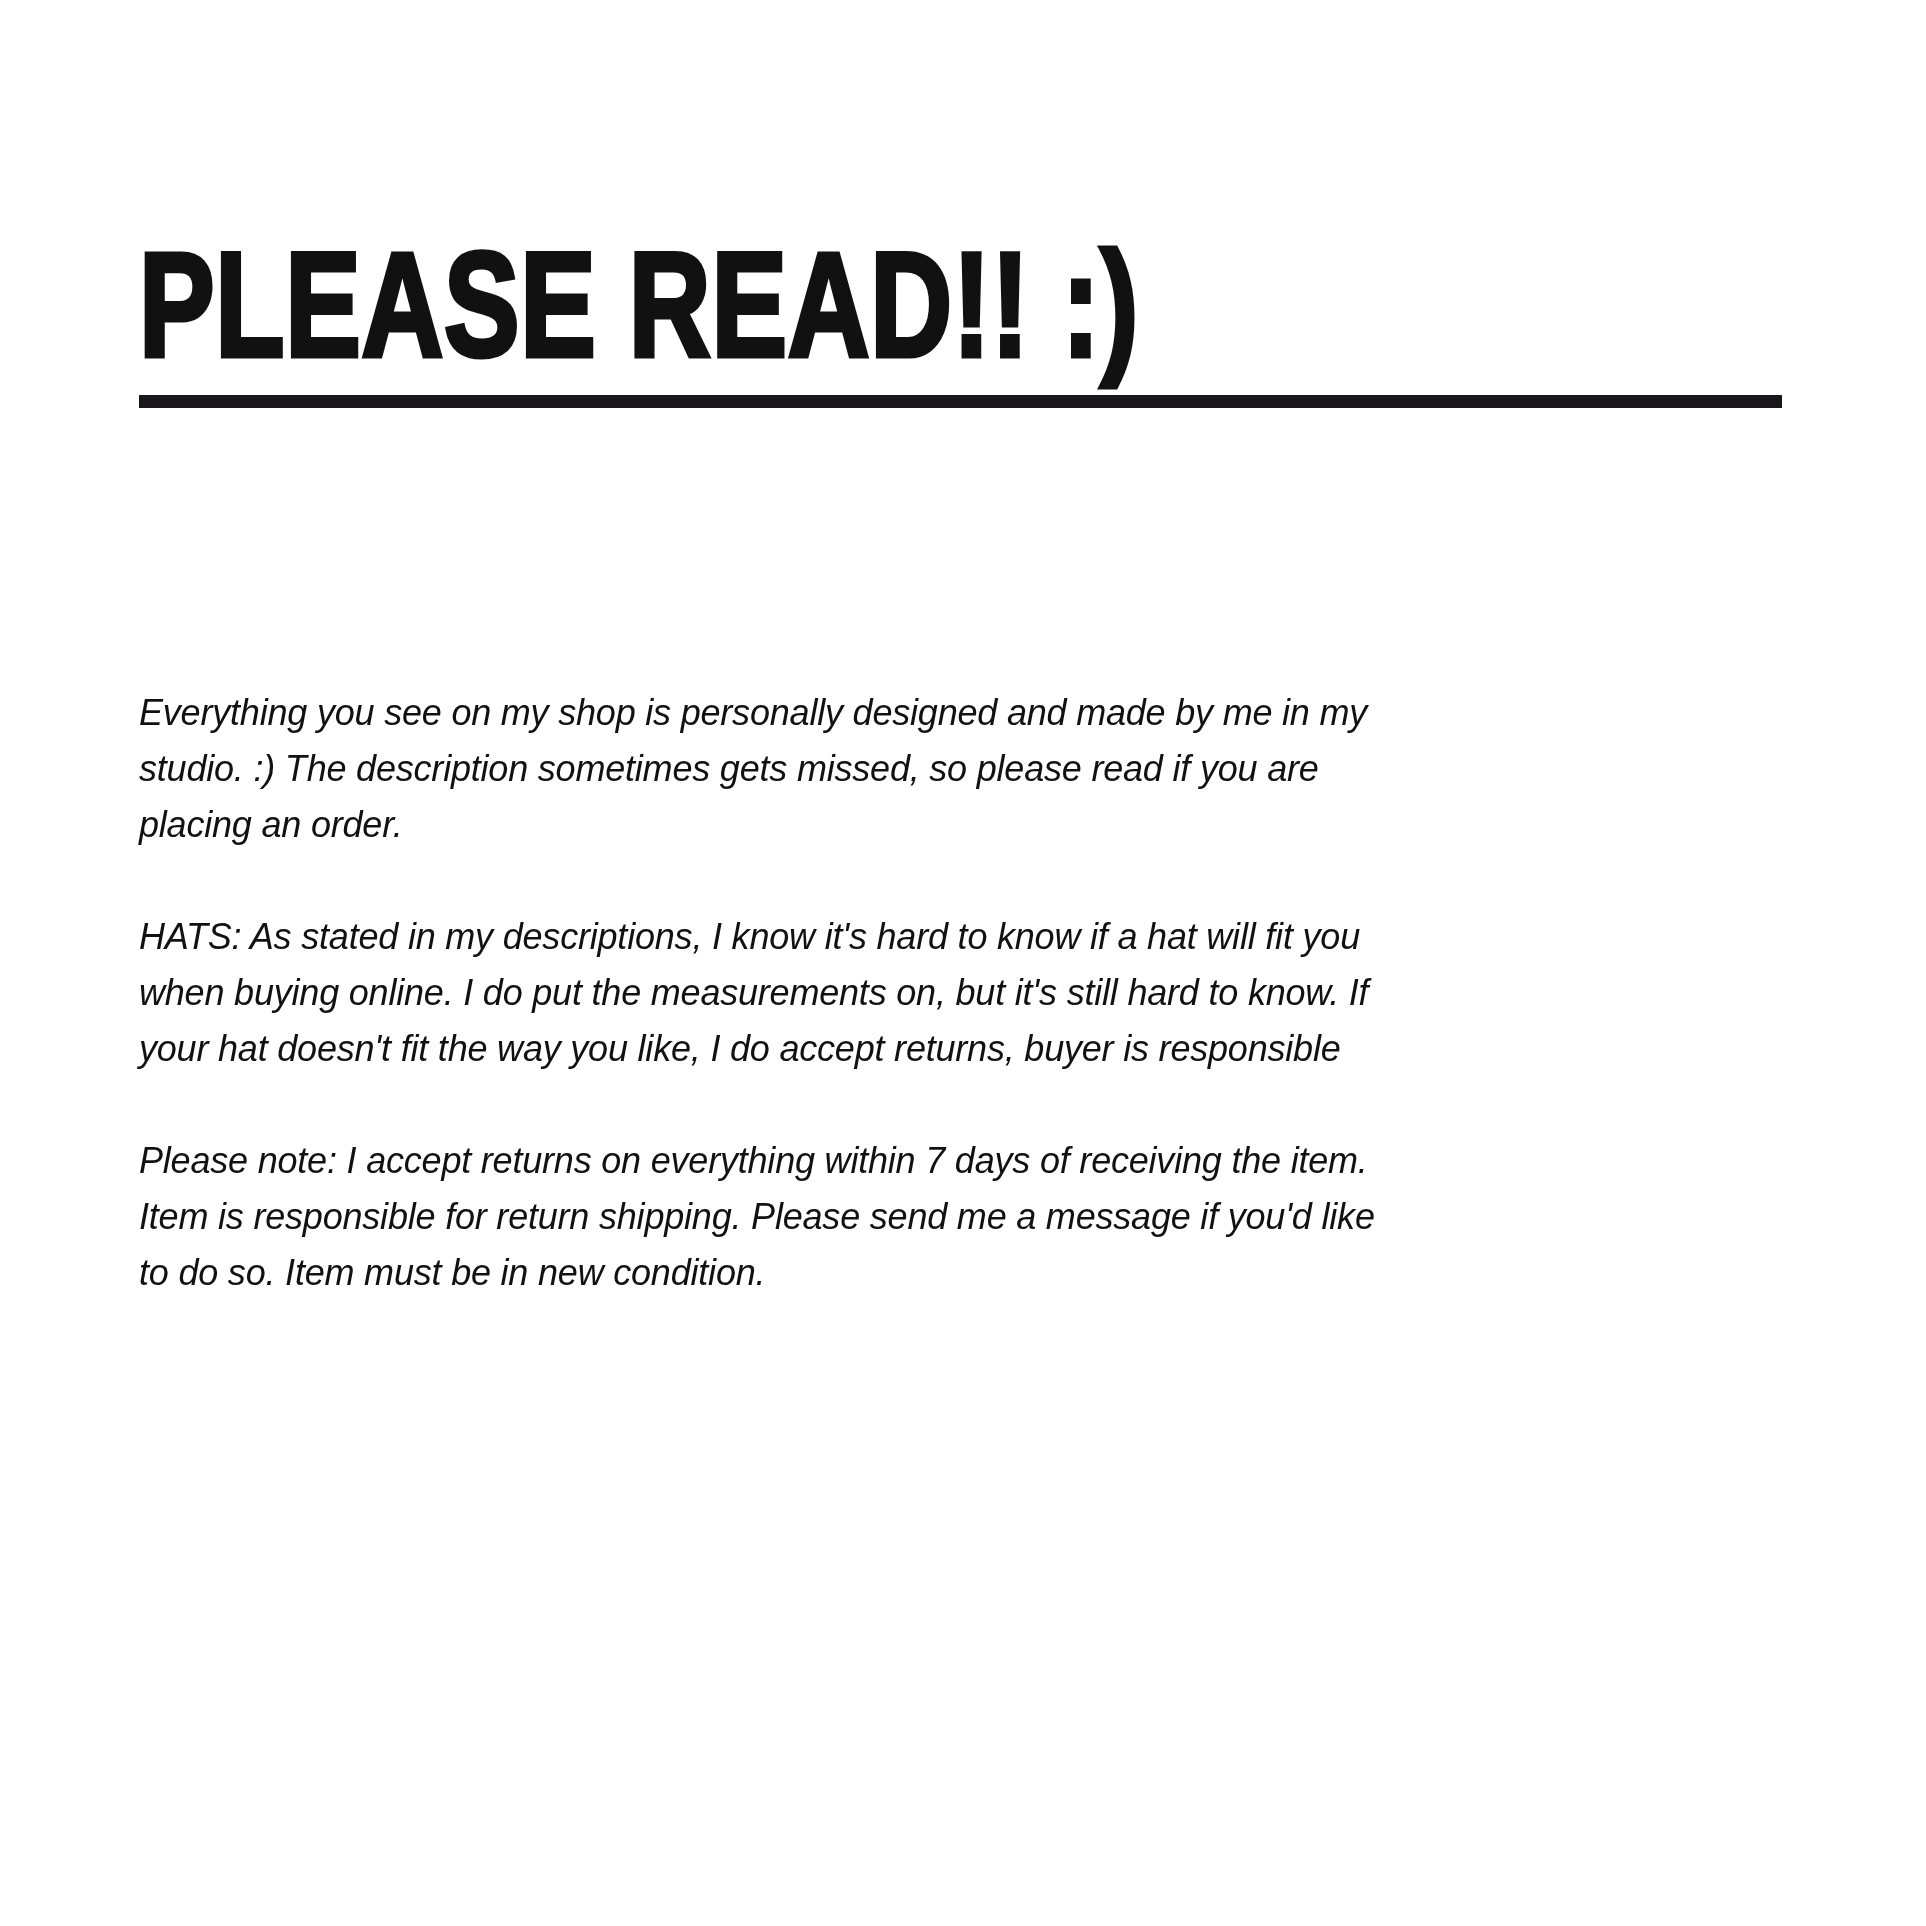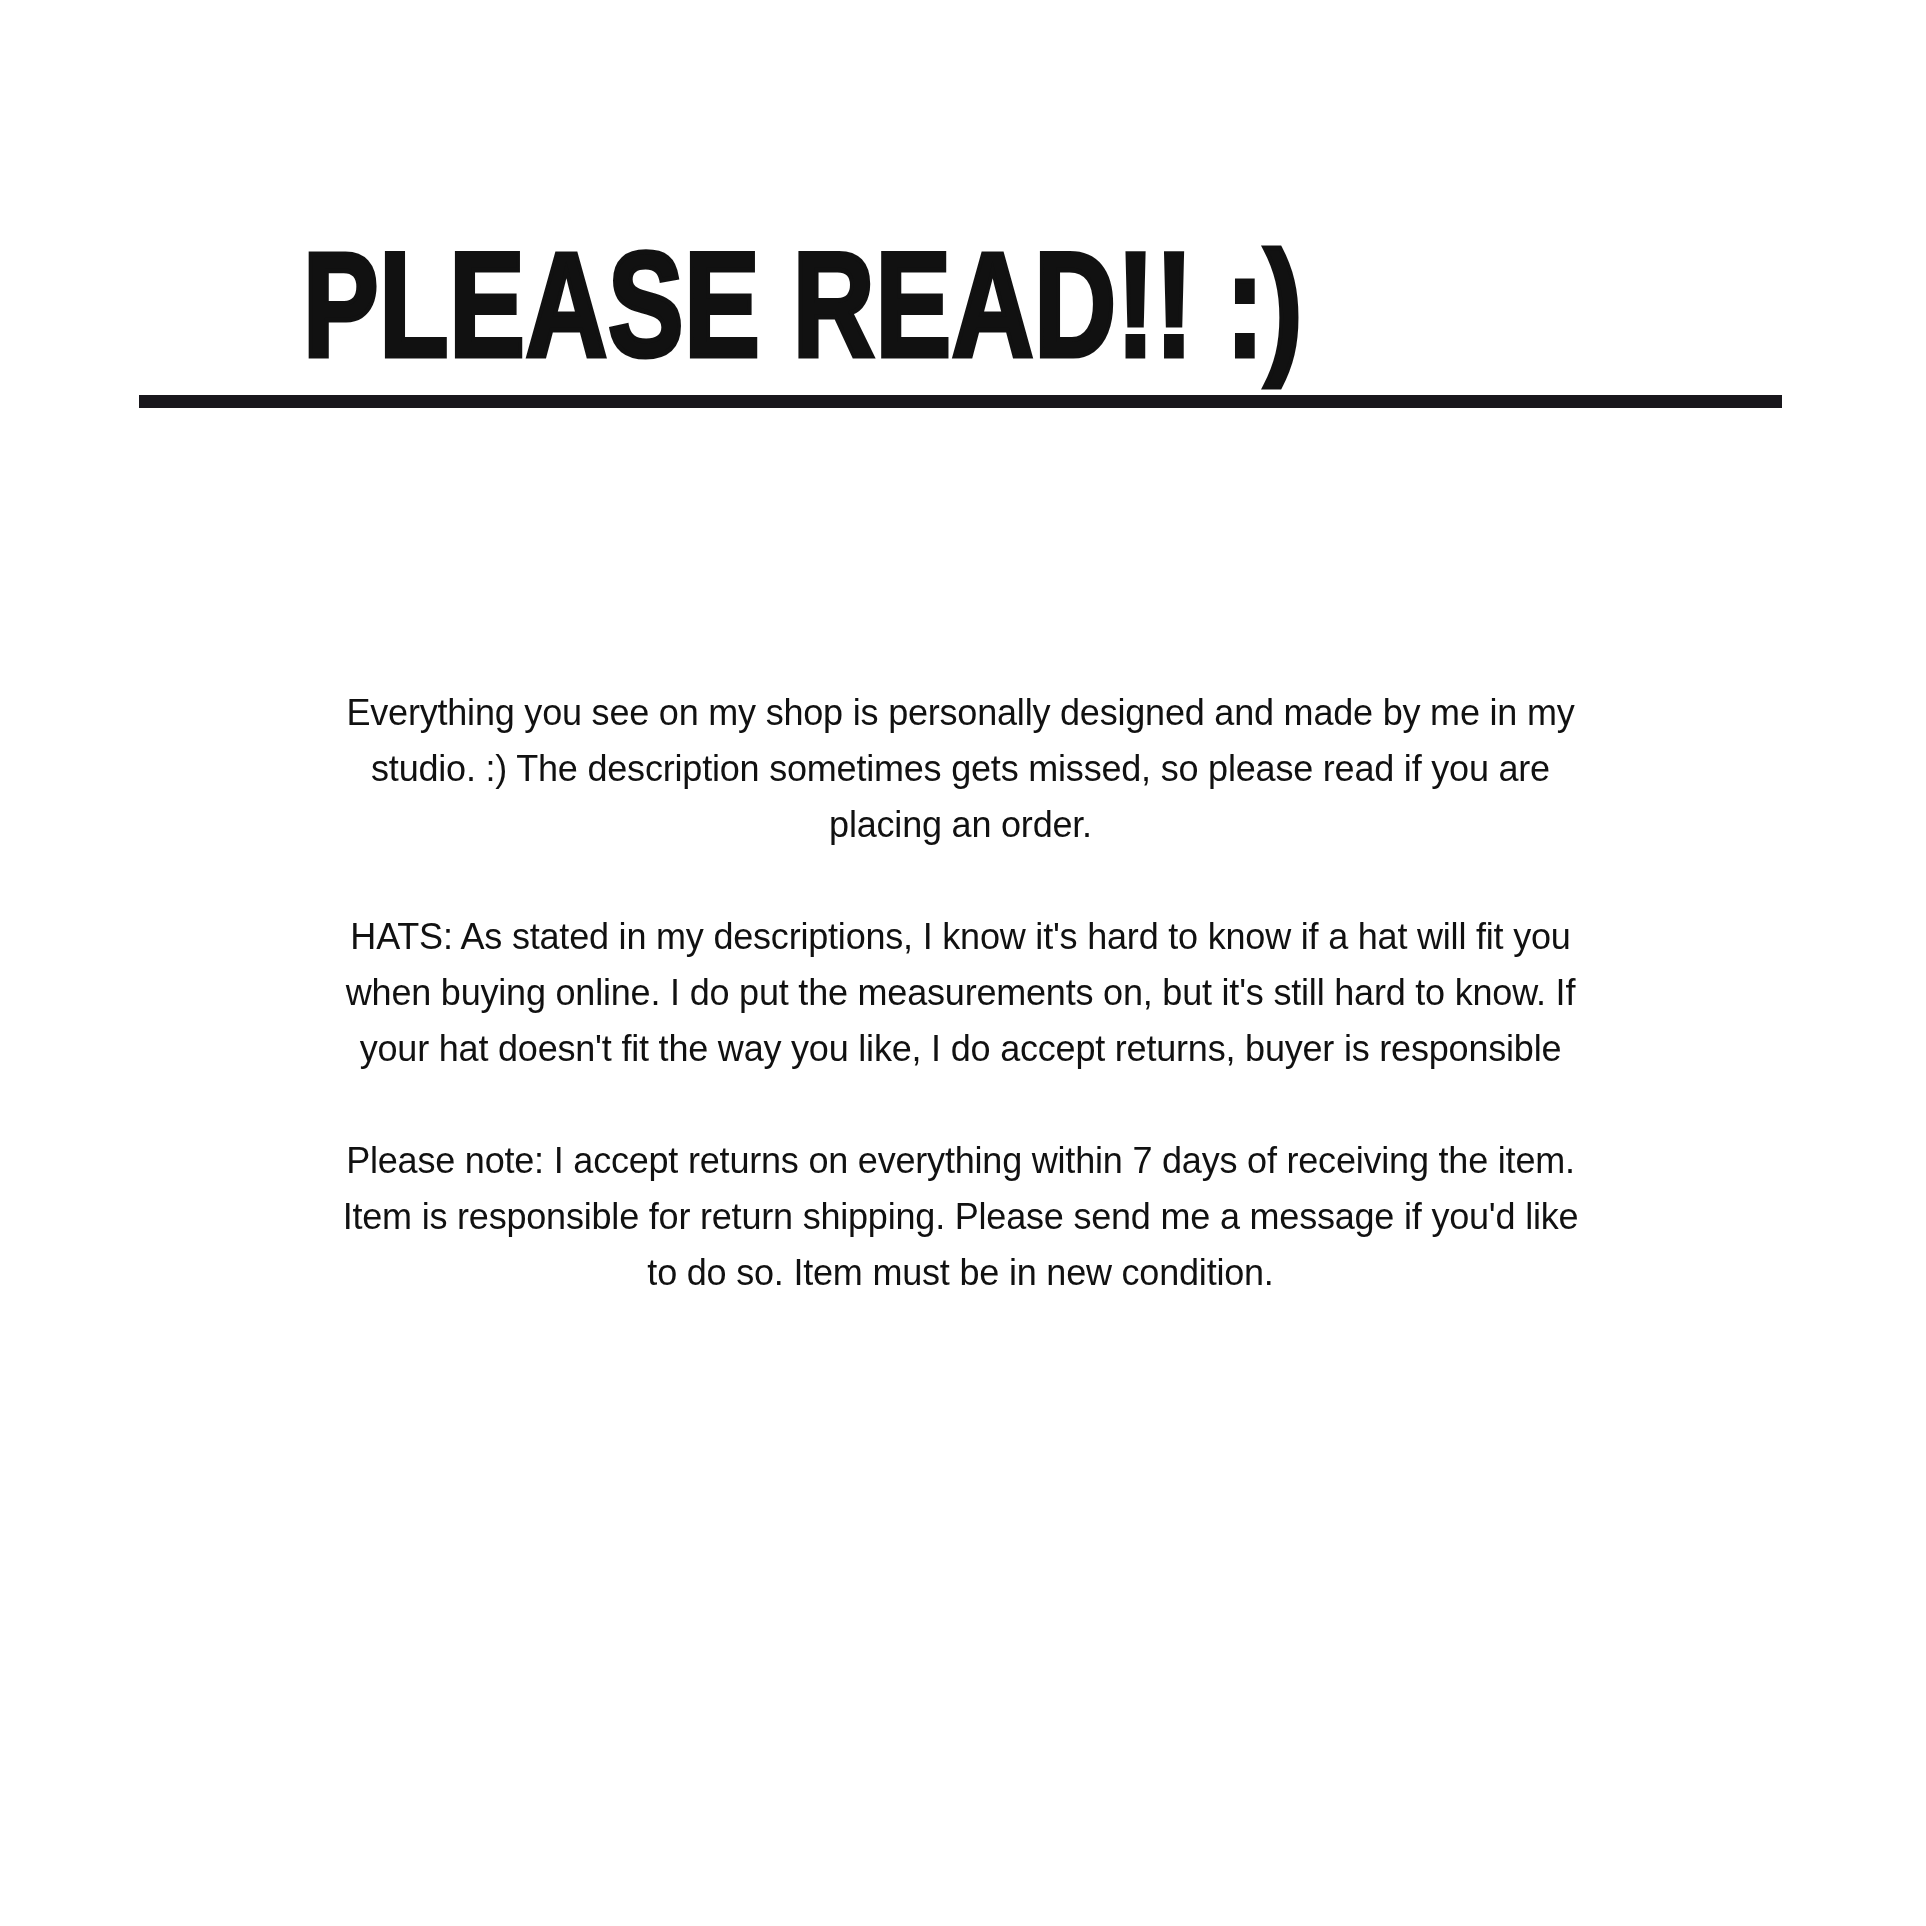--- a/index.html
+++ b/index.html
@@ -6,21 +6,20 @@
   html, body {
     width: 1927px;
     height: 1927px;
     background: #ffffff;
     overflow: hidden;
     font-family: "Liberation Sans", sans-serif;
     color: #111111;
   }
   .content {
     padding: 230px 145px 0 139px;
-    text-align: center;
   }
   .page-title {
     display: inline-block;
     font-family: "Liberation Sans", sans-serif;
     font-weight: 700;
     font-size: 149px;
     line-height: 1;
     letter-spacing: 1px;
     color: #111111;
     -webkit-text-stroke: 5px #111111;
@@ -33,20 +32,21 @@
     height: 13px;
     background: #19171c;
     margin-top: 16px;
   }
   .body-text {
     margin-top: 277px;
     font-size: 36px;
     line-height: 56px;
     letter-spacing: -0.2px;
     color: #111111;
+    font-style: italic;
   }
   .para { margin: 0 0 56px 0; }
   .para:last-child { margin-bottom: 12px; }
   .line { white-space: nowrap; }
 </style>
 </head>
 <body>
 
 <div class="content">
 

